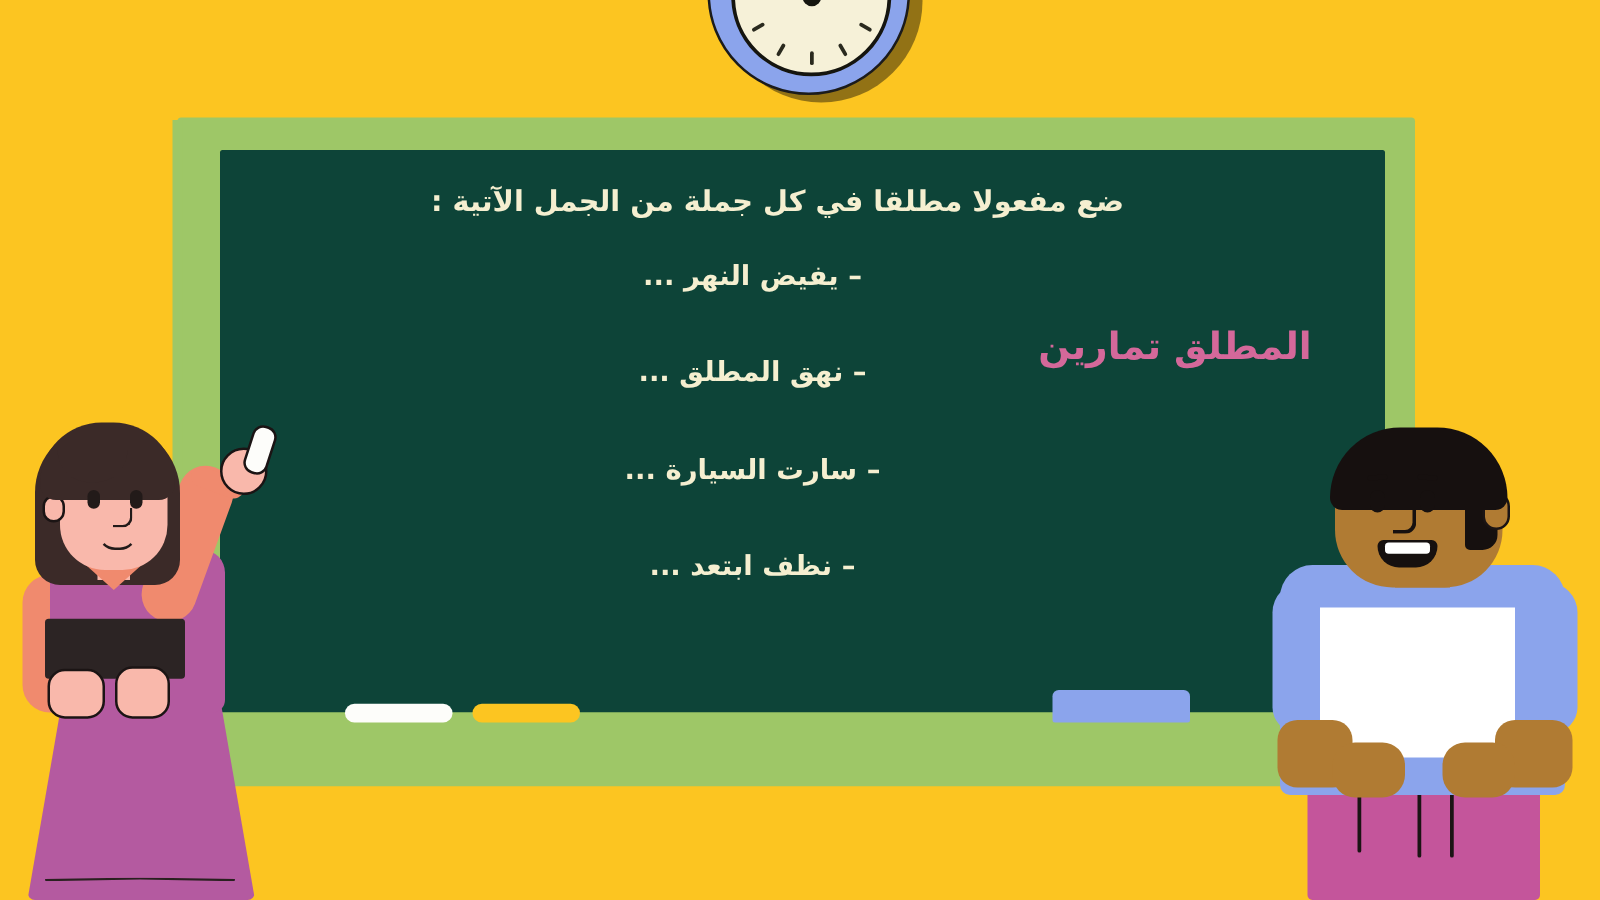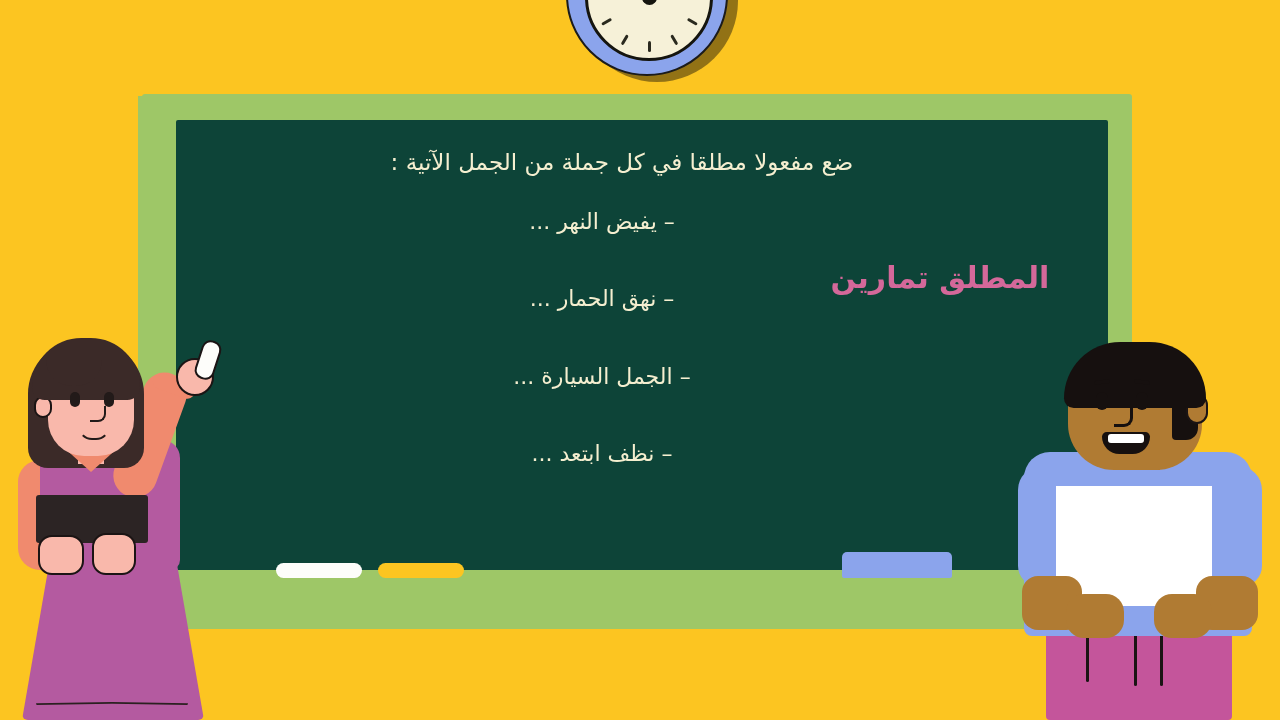--- a/index.html
+++ b/index.html
@@ -141,21 +141,21 @@
   
   .board-text {
     position: absolute;
     left: 176px;
     top: 120px;
     width: 932px;
     height: 450px;
     direction: rtl;
     text-align: center;
     color: #f5efd0;
-    font-weight: normal;
+    font-weight: bold;
     padding-top: 28px;
     box-sizing: border-box;
   }
   .board-title {
     font-size: 23px;
     letter-spacing: 0px;
     line-height: 1.3;
     padding-right: 40px;
     margin-bottom: 30px;
   }
@@ -406,22 +406,22 @@
   </div>
 
   <div class="board-frame"></div>
   <div class="board-inner"></div>
   <div class="board-ledge"></div>
 
   <div class="board-text">
     <div class="board-title">ضع مفعولا مطلقا في كل جملة من الجمل الآتية :</div>
     <ul class="sentence-list">
       <li class="sentence-item">– يفيض النهر ...</li>
-      <li class="sentence-item">– نهق الحمار ...</li>
-      <li class="sentence-item">– الجمل السيارة ...</li>
+      <li class="sentence-item">– نهق المطلق ...</li>
+      <li class="sentence-item">– سارت السيارة ...</li>
       <li class="sentence-item">– نظف ابتعد ...</li>
     </ul>
   </div>
 
   <div class="lesson-title">
     <div>المطلق تمارين</div>
   </div>
 
   <div class="chalk white"></div>
   <div class="chalk yellow"></div>

